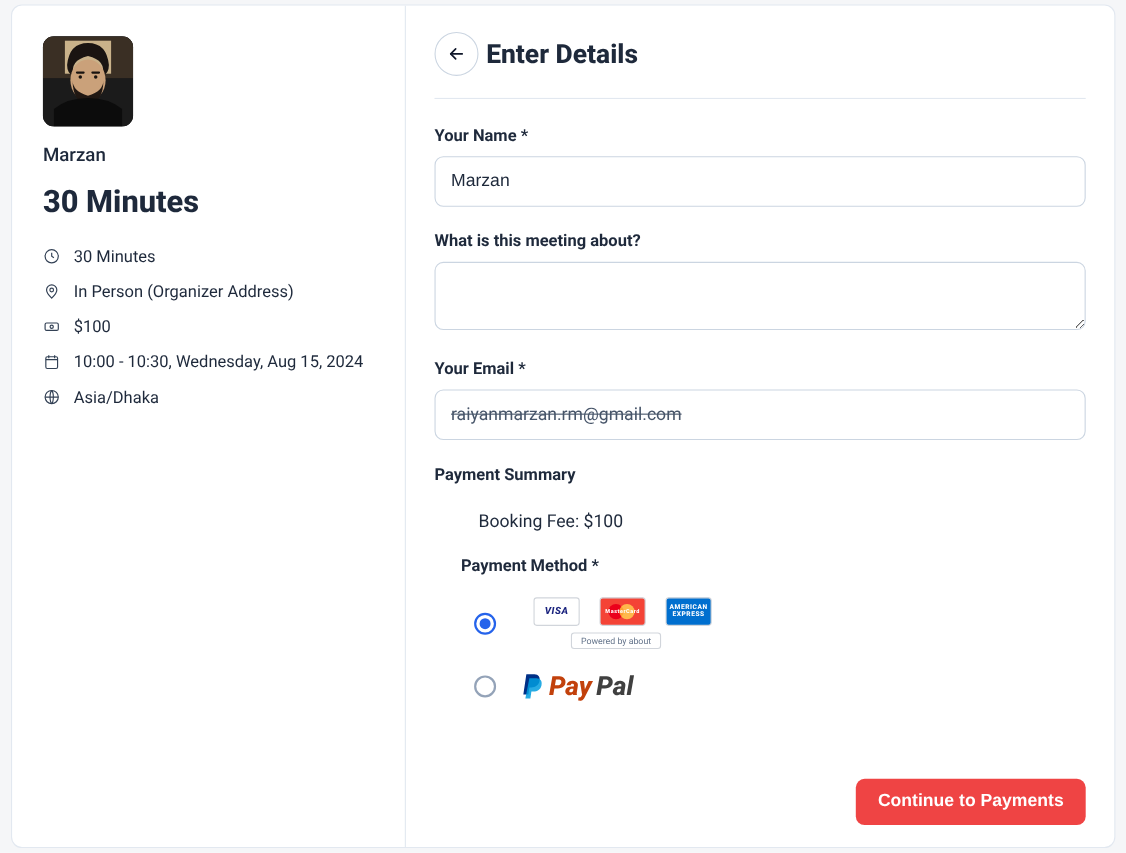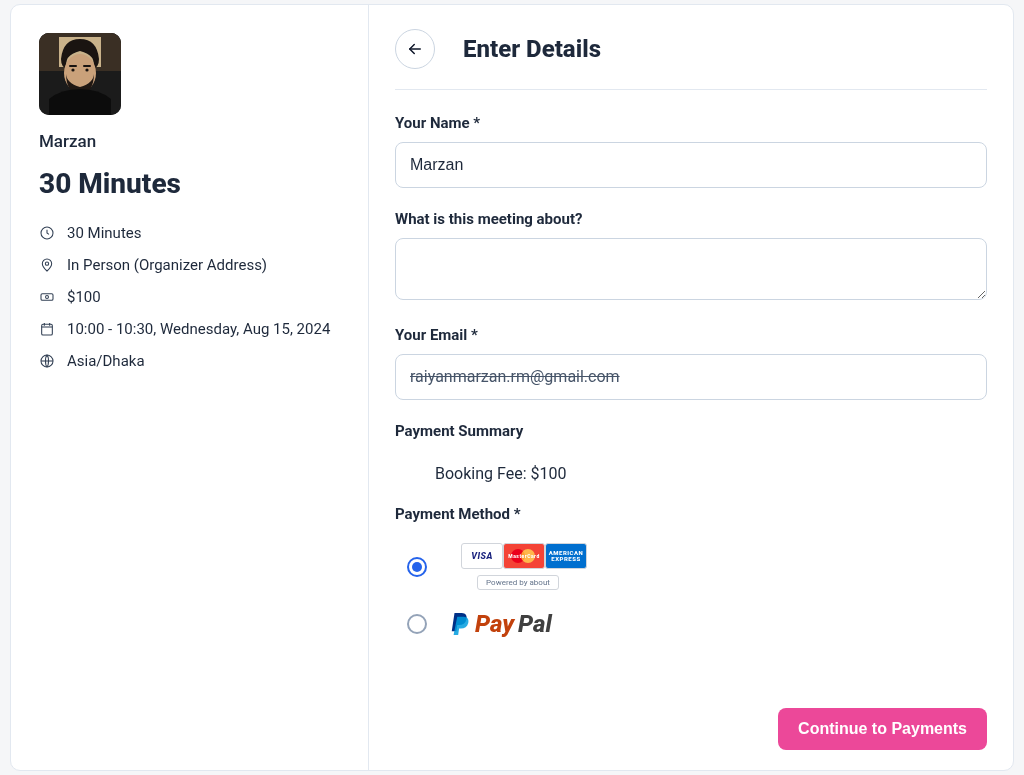--- a/index.html
+++ b/index.html
@@ -57,21 +57,21 @@
   .meta-row .ic { width:16px; height:16px; color:#334155; flex:0 0 16px; display:flex; align-items:center; justify-content:center; }
   .meta-row .ic svg { width:18px; height:18px; stroke:#334155; fill:none; stroke-width:1.6; }
 
   .right {
     flex: 1;
     padding: 24px 26px 20px 26px;
     position: relative;
     display:flex; flex-direction:column;
   }
   .hdr {
-    display:flex; align-items:center; gap:28px;
+    display:flex; align-items:center; gap:7px;
   }
   .back-btn {
     width:40px; height:40px; border-radius:50%;
     border:1px solid #cbd5e1;
     display:flex; align-items:center; justify-content:center;
     background:#fff; cursor:pointer;
   }
   .back-btn svg { width:18px; height:18px; stroke:#0f172a; fill:none; stroke-width:2; stroke-linecap:round; stroke-linejoin:round; }
   .hdr h2 {
     font-size:24px; font-weight:800; color:#1e293b;
@@ -97,39 +97,39 @@
   .textarea { height:62px; resize:both; font-family:inherit; }
   .field { margin-bottom:22px; }
   .email-val {
     font-size:16px; color:#475569;
     text-decoration: line-through;
   }
   .summary-line {
     font-size:16px; color:#1e293b;
     padding: 14px 0 14px 40px;
   }
-  .pm-group { margin-top:2px; }
+  .pm-group { margin-top:2px;margin-left:24px; }
   .pm-row {
     display:flex; align-items:center; gap:22px;
     padding:10px 0 10px 12px;
   }
   .radio {
     width:20px; height:20px; border-radius:50%;
     border:2px solid #94a3b8; position:relative; cursor:pointer; flex:0 0 20px;
   }
   .radio.selected { border-color:#2563eb; }
   .radio.selected::after {
     content:""; position:absolute; left:50%; top:50%;
     width:10px; height:10px; border-radius:50%;
     background:#2563eb; transform:translate(-50%,-50%);
   }
   .pm-brand {
     display:flex; flex-direction:column; align-items:center; gap:6px;
   }
-  .pm-cards { display:flex; gap:0;padding-left:12px; }
+  .pm-cards { display:flex; gap:18px;padding-left:12px; }
   .cc {
     width:42px; height:26px; border-radius:3px; border:1px solid #d1d5db;
     display:flex; align-items:center; justify-content:center;
     font-size:9px; font-weight:800; letter-spacing:0.5px;
   }
   .cc.visa { color:#1a237e; font-style:italic; }
   .cc.mc { background:#f44336; color:#fff; position:relative; overflow:hidden; }
   .cc.mc::before, .cc.mc::after {
     content:""; position:absolute; width:14px; height:14px; border-radius:50%; top:5px;
   }
@@ -149,21 +149,21 @@
   .paypal .pp-icon svg { width:22px; height:26px; }
   .paypal .pp-pay { color:#c2410c; }
   .paypal .pp-pal { color:#404040; }
 
   .footer {
     margin-top:auto;
     display:flex; justify-content:flex-end;
     padding-top:10px;
   }
   .primary-btn {
-    background:#ec4899;
+    background:#ef4444;
     color:#fff;
     border:none; border-radius:8px;
     padding:12px 20px;
     font-size:16px; font-weight:600;
     cursor:pointer;
   }
   .input.readonly { color:#475569; }
 </style>
 </head>
 <body>

